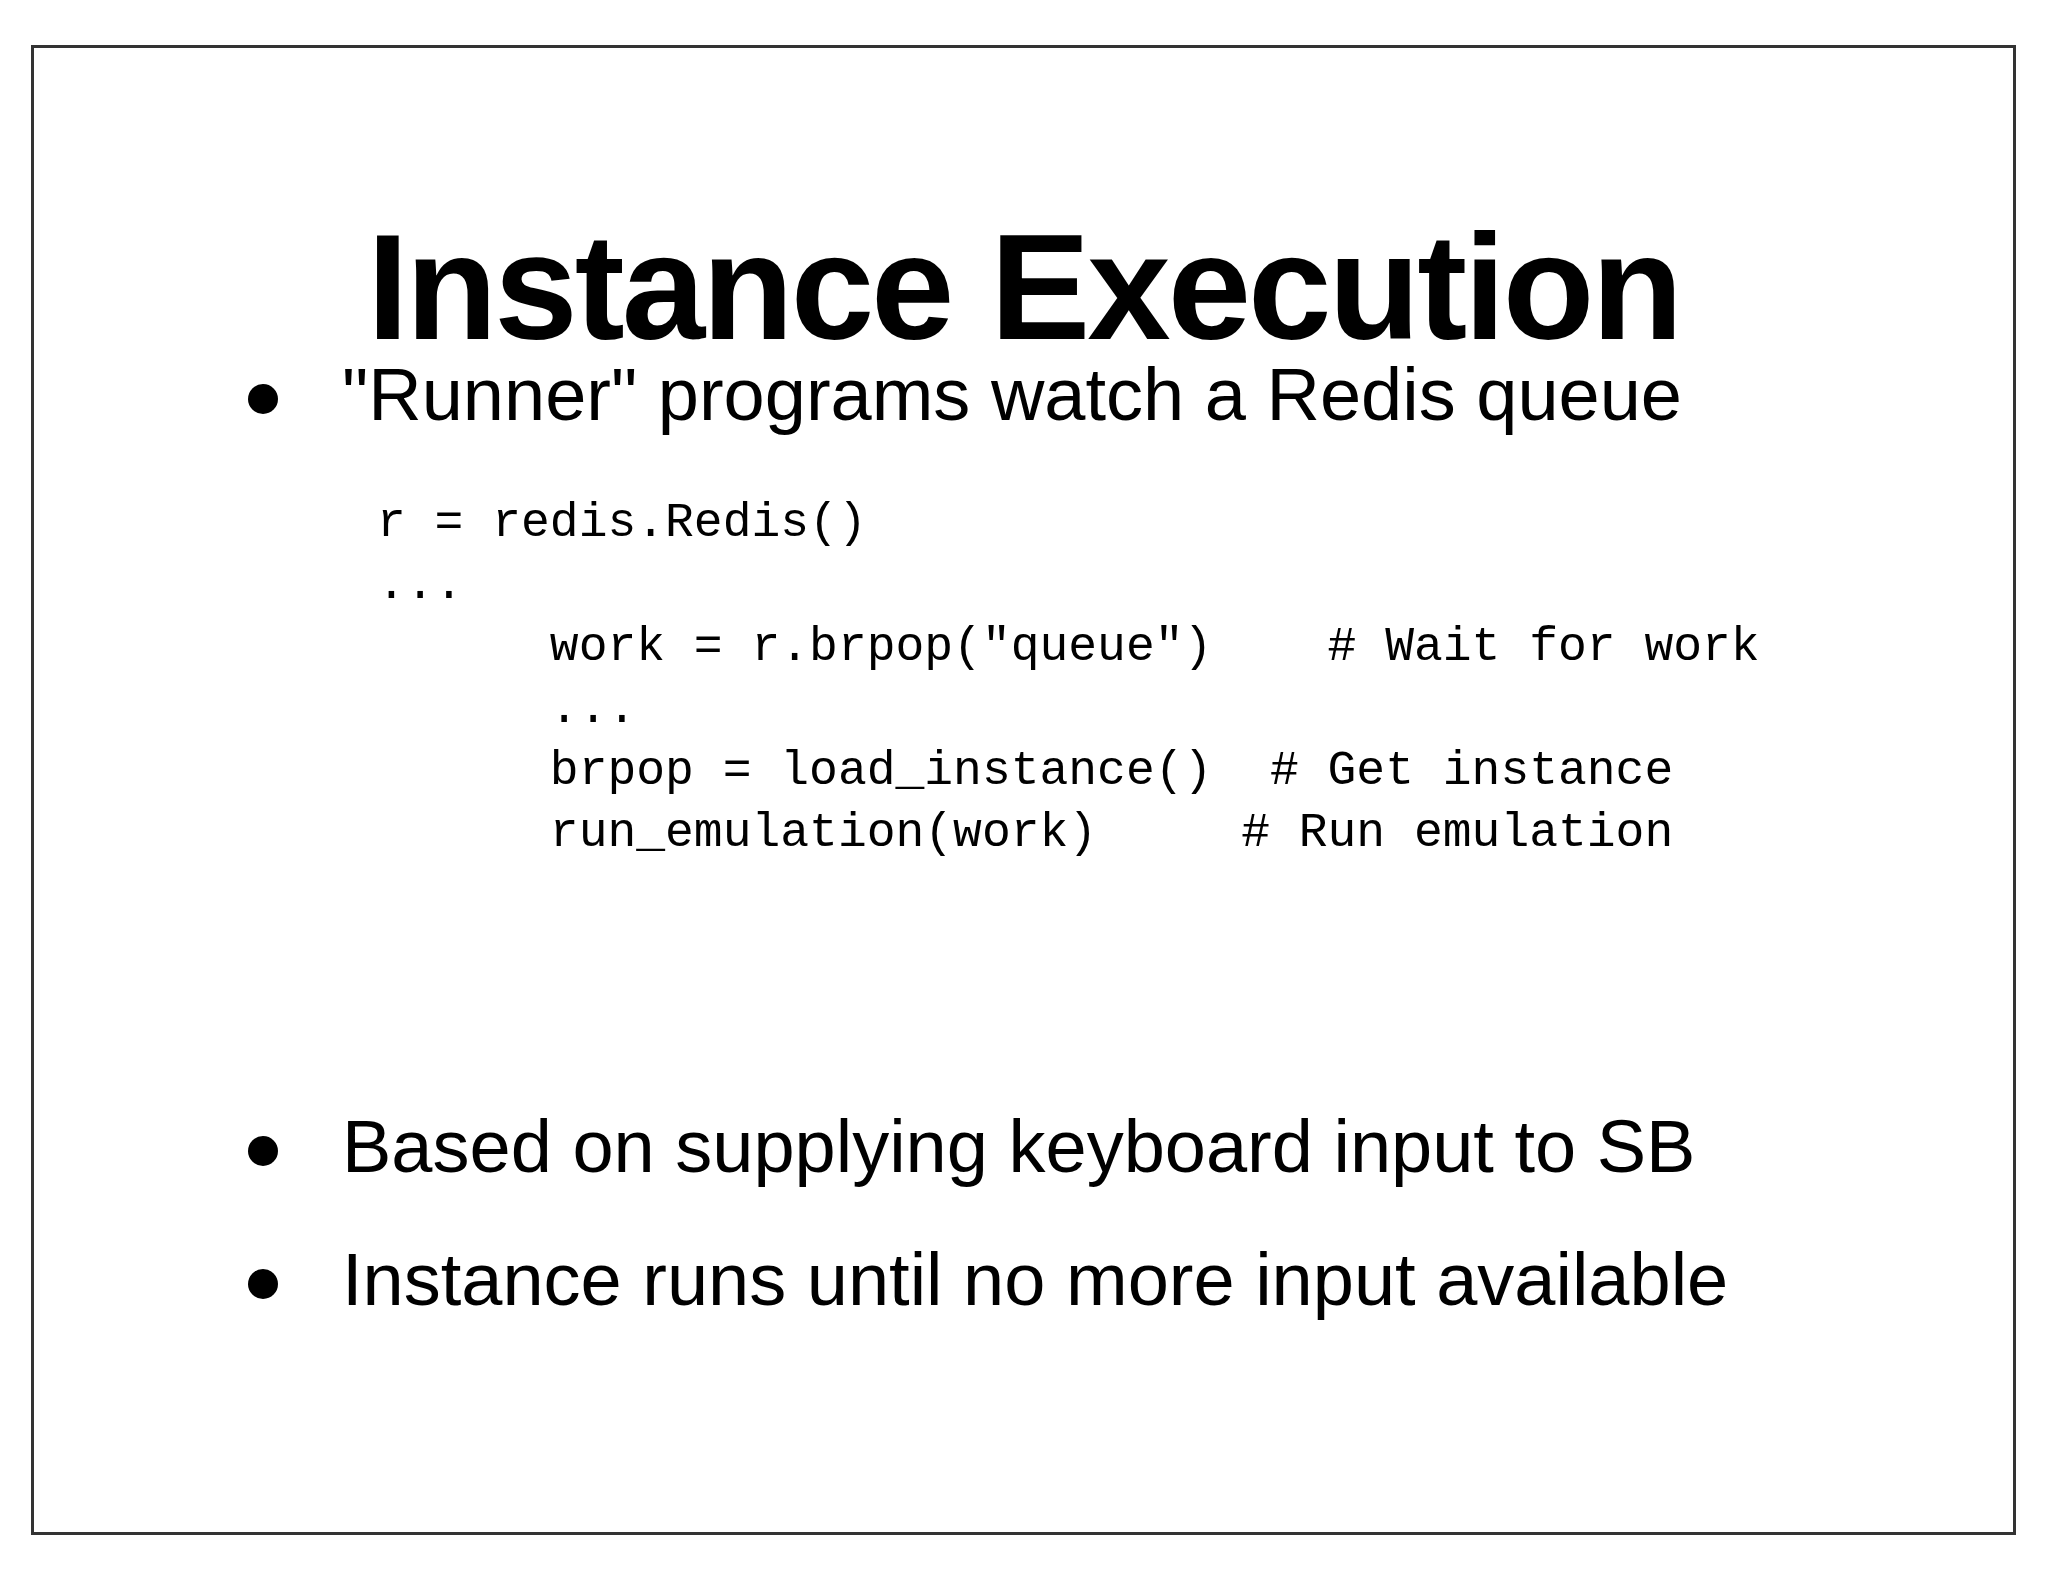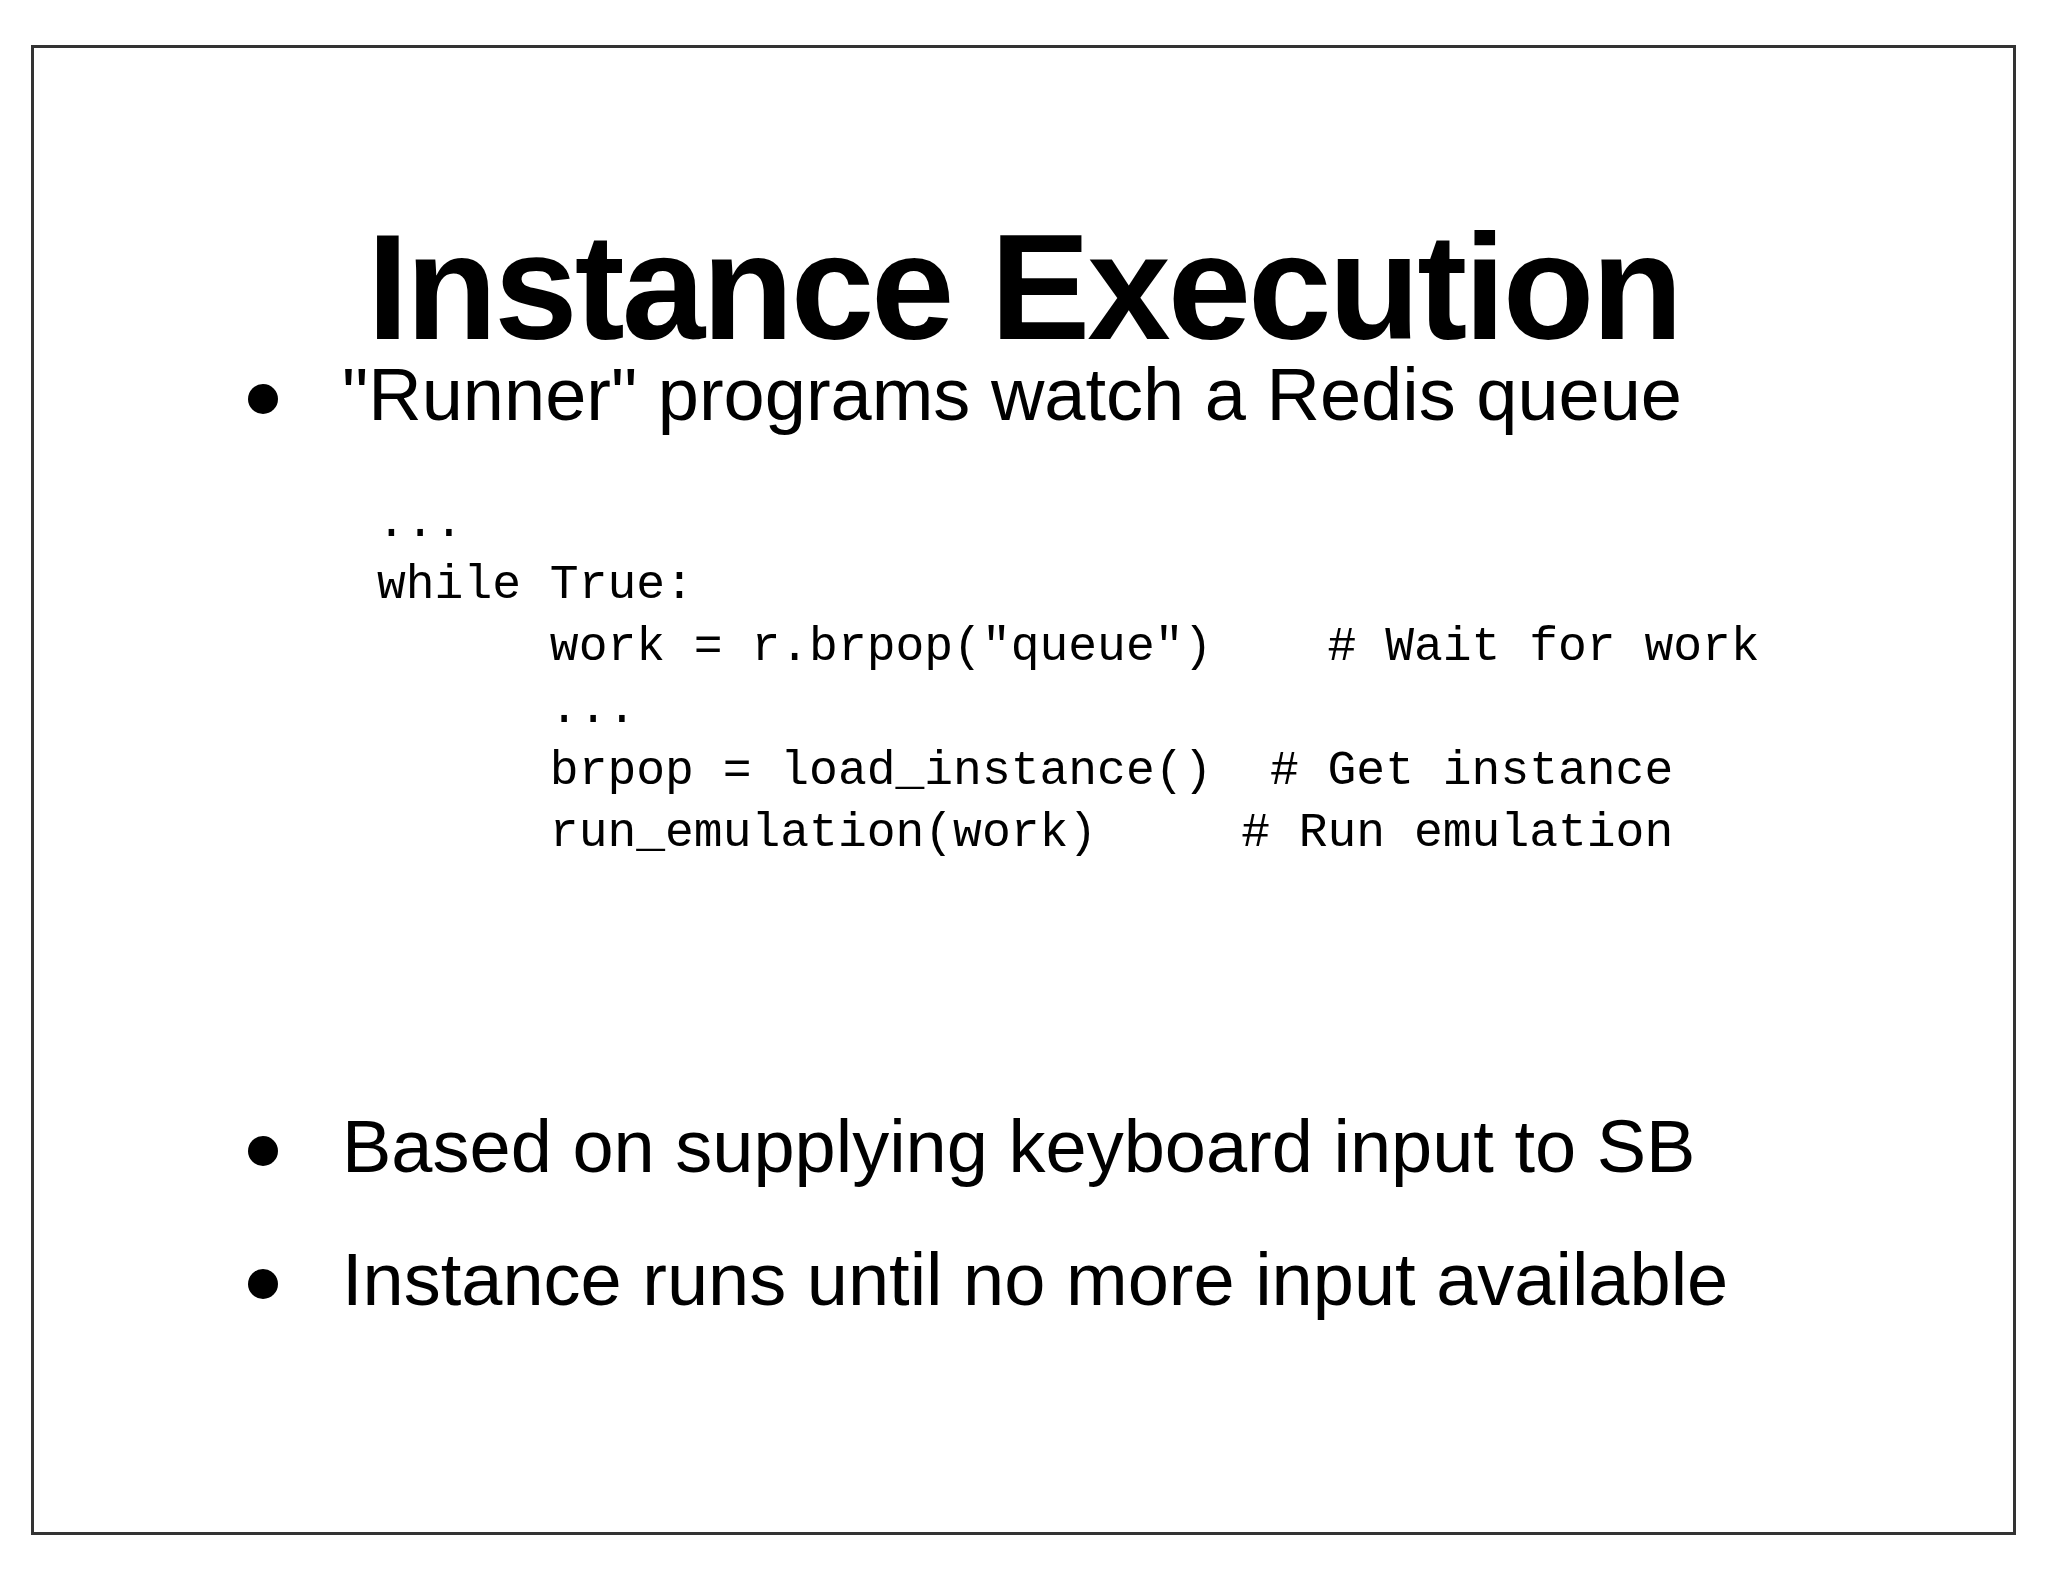--- a/index.html
+++ b/index.html
@@ -81,22 +81,22 @@
 <div class="slide-frame"></div>
 
 <h1 class="slide-title">Instance Execution</h1>
 
 <div class="bullet bullet-1">
   <span class="dot"></span>
   <span class="txt">"Runner" programs watch a Redis queue</span>
 </div>
 
 <div class="code-block">
+  <div class="code-line">r = redis.Redis()</div>
   <div class="code-line">...</div>
-  <div class="code-line">while True:</div>
   <div class="code-line">      work = r.brpop("queue")    # Wait for work</div>
   <div class="code-line">      ...</div>
   <div class="code-line">      brpop = load_instance()  # Get instance</div>
   <div class="code-line">      run_emulation(work)     # Run emulation</div>
 </div>
 
 <div class="bullet bullet-2">
   <span class="dot"></span>
   <span class="txt">Based on supplying keyboard input to SB</span>
 </div>

